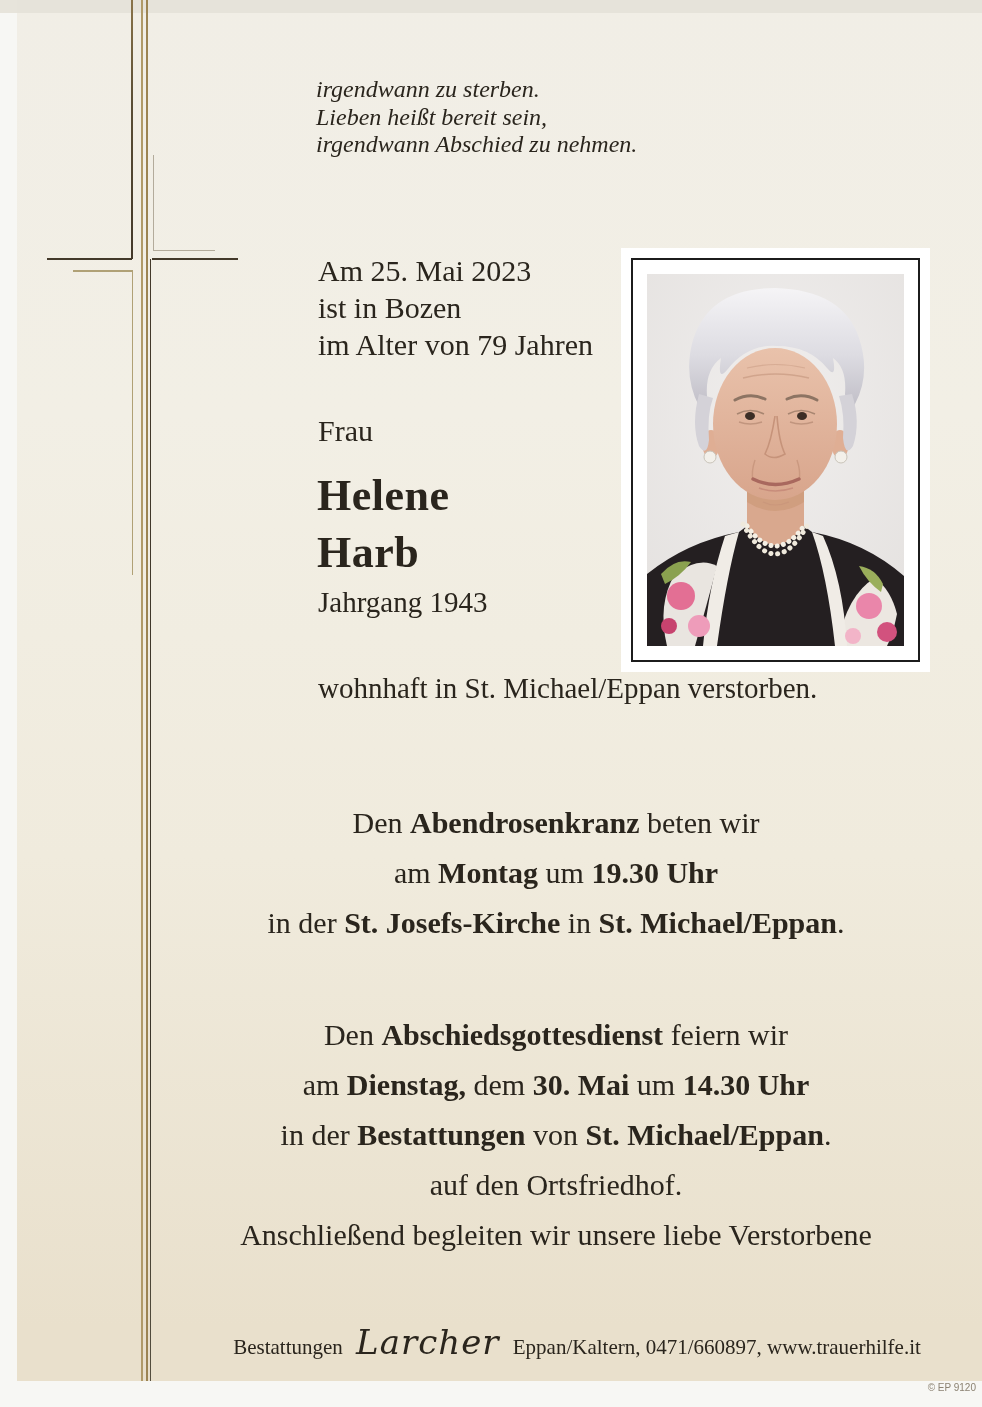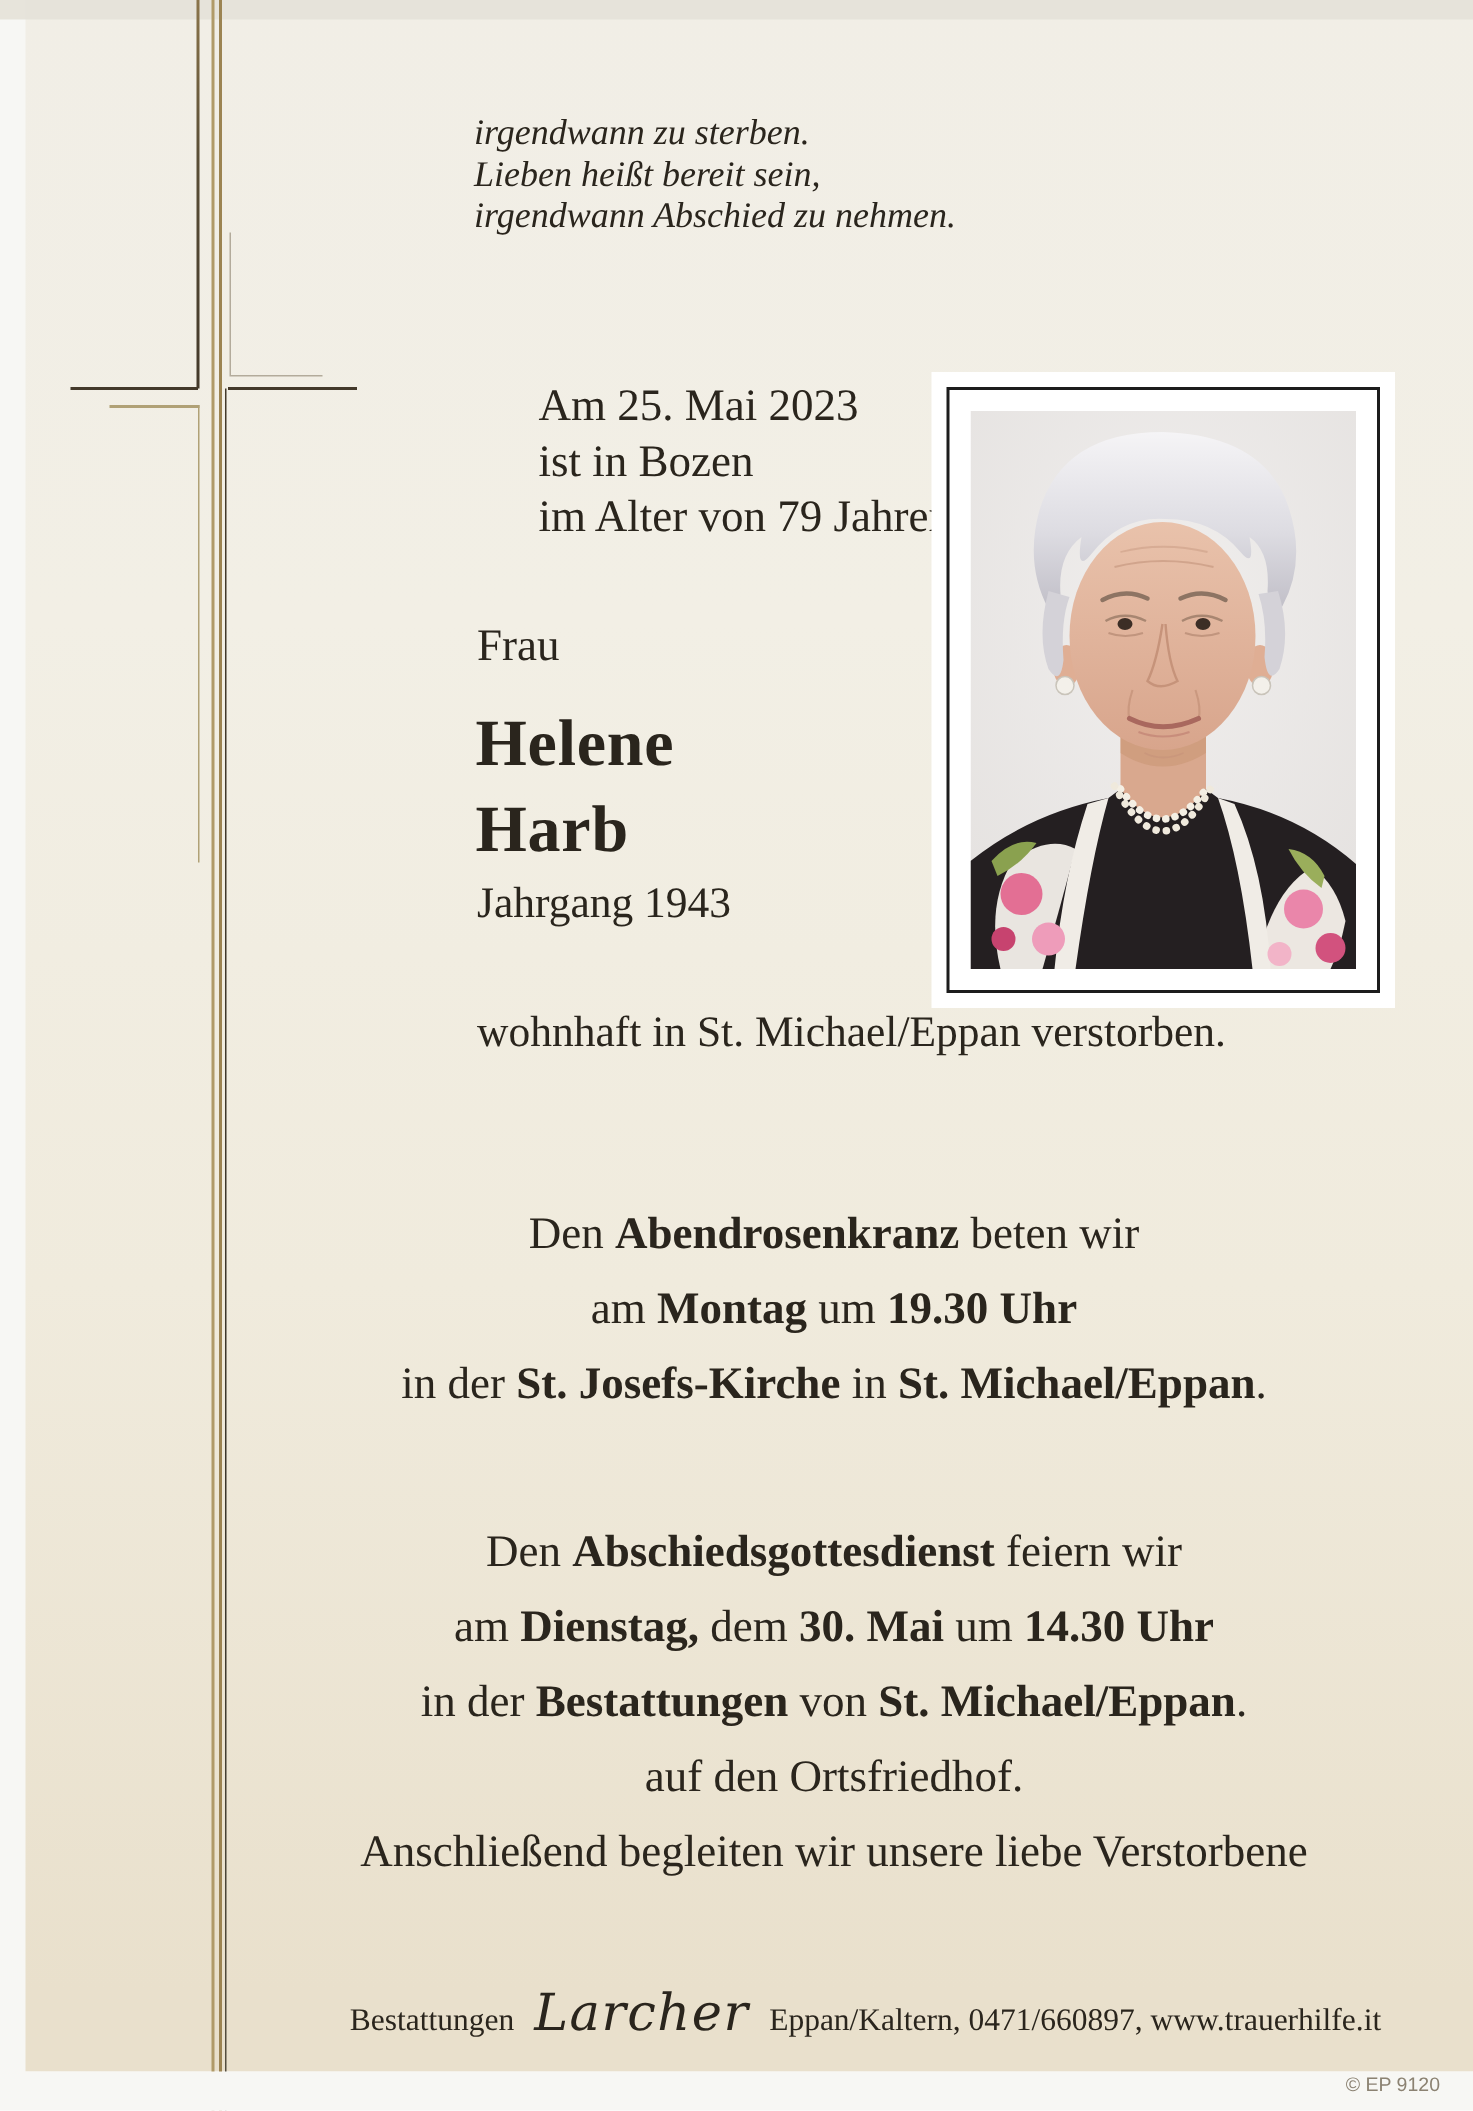--- a/index.html
+++ b/index.html
@@ -39,36 +39,36 @@
   .v-dark-bottom{left:149.6px;top:259px;width:1.8px;height:1148px;background:linear-gradient(180deg,var(--cross_dark) 0%,#3a352a 70%,#565040 100%);}
   .h-dark-left{left:47px;top:258.2px;width:85px;height:2px;background:var(--cross_dark);}
   .h-dark-right{left:152px;top:258.2px;width:86px;height:2px;background:var(--cross_dark);}
   .light-v{left:152.6px;top:155px;width:1.6px;height:95px;background:var(--cross_light);}
   .light-h{left:152.6px;top:249.6px;width:62px;height:1.6px;background:var(--cross_light);}
   .tan-h{left:73px;top:270.4px;width:60px;height:1.8px;background:var(--cross_tan);}
   .tan-v{left:131.6px;top:270.4px;width:1.8px;height:305px;background:var(--cross_tan);}
 
   
   .quote{position:absolute;left:316px;top:76px;font-style:italic;font-size:24px;line-height:27.5px;}
-  .death-info{position:absolute;left:318px;top:252px;font-size:30px;line-height:37px;margin-left:41px;}
+  .death-info{position:absolute;left:318px;top:252px;font-size:30px;line-height:37px;}
   .salutation{position:absolute;left:318px;top:414px;font-size:30px;}
   .name{position:absolute;left:317px;top:467px;font-size:44px;line-height:57px;font-weight:700;letter-spacing:.5px;}
   .birth-year{position:absolute;left:318px;top:586px;font-size:29px;}
   .residence{position:absolute;left:318px;top:672px;font-size:29px;}
   .service{position:absolute;left:130px;width:852px;text-align:center;font-size:30px;line-height:50px;}
   .service-1{top:798px;}
   .service-2{top:1010px;}
 
   .photo-wrap{position:absolute;left:621px;top:248px;width:309px;height:424px;background:var(--photo_matte);box-sizing:border-box;padding:10px;}
   .photo-frame{width:100%;height:100%;box-sizing:border-box;border:2px solid var(--photo_border);background:var(--photo_matte);padding:14px;}
   .photo-frame svg{display:block;width:100%;height:100%;}
 
   .footer{position:absolute;left:144px;top:1322px;width:866px;text-align:center;font-size:21px;white-space:nowrap;}
   .footer .brand{font-size:34px;font-style:italic;font-family:"DejaVu Serif","Liberation Serif",serif;margin:0 8px;letter-spacing:1px;}
-  .print-code{position:absolute;right:22px;top:1382px;font-size:13px;color:var(--print_code);font-family:"Liberation Sans",sans-serif;}
+  .print-code{position:absolute;right:6px;top:1382px;font-size:10px;color:var(--print_code);font-family:"Liberation Sans",sans-serif;}
 </style>
 </head>
 <body>
 
 <div class="page">
   <div class="card"></div>
   <div class="scan-top-edge"></div>
 
   <div>
     <div class="ln v-dark-top"></div>

